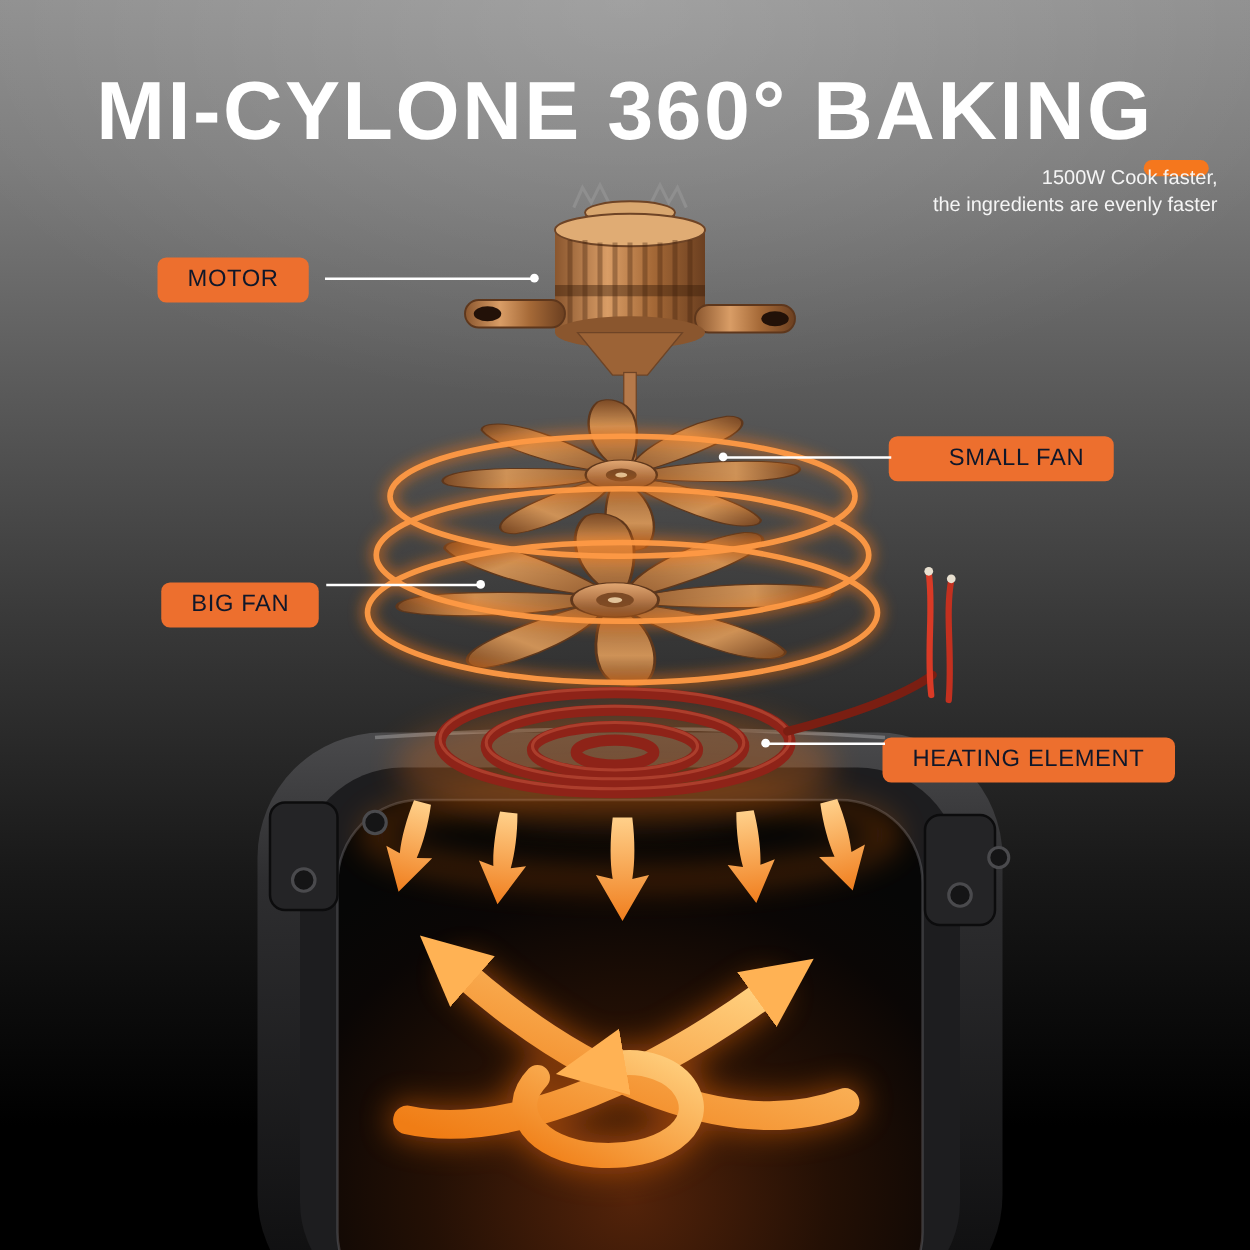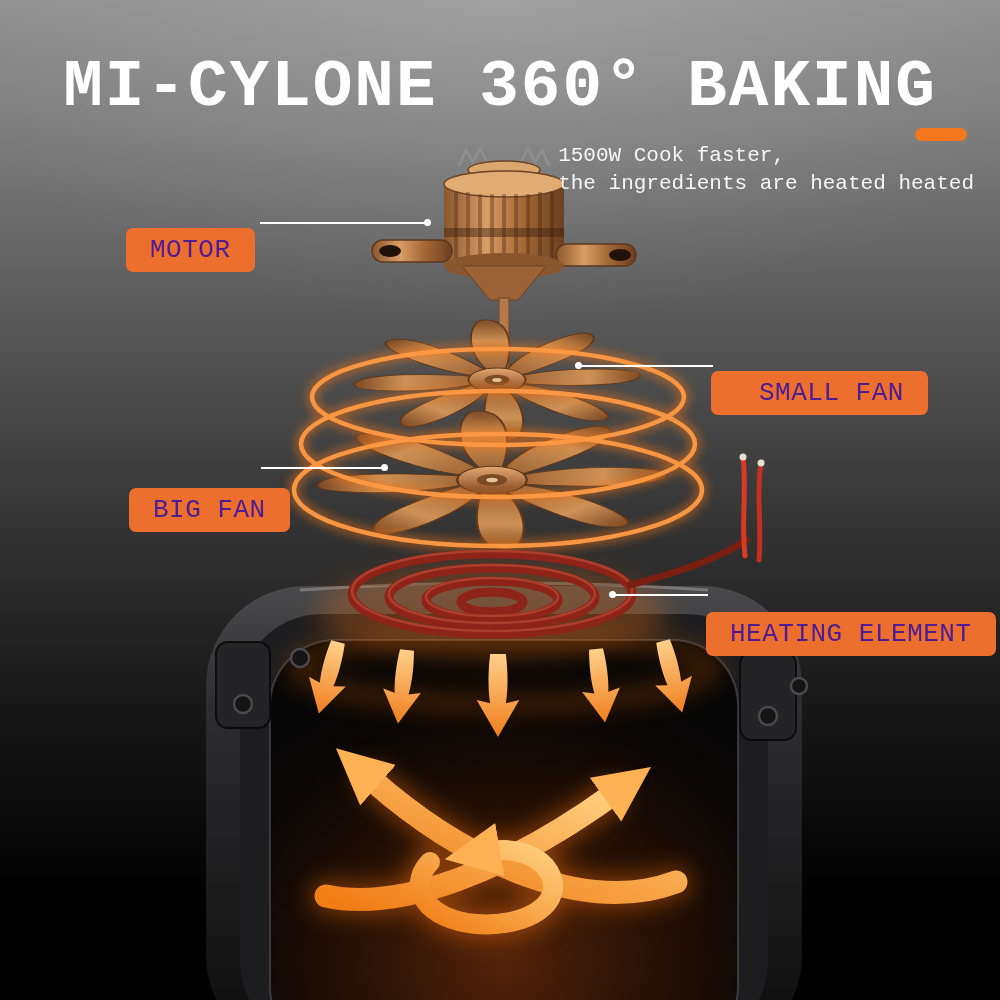--- a/index.html
+++ b/index.html
@@ -8,44 +8,44 @@
 
   .stage {
     position:relative; width:1000px; height:1000px; overflow:hidden;
     background:
       radial-gradient(90% 50% at 50% 0%, rgba(255,255,255,0.16), rgba(255,255,255,0) 65%),
       linear-gradient(180deg,#8F8F8F 0%, #7C7C7C 13%, #5C5C5C 30%, #383838 50%, #181818 70%, #000000 90%);
   }
 
   .illustration { position:absolute; inset:0; z-index:1; }
 
-  .overlay { position:absolute; inset:0; z-index:2; pointer-events:none;font-family:Liberation Mono, monospace; }
+  .overlay { position:absolute; inset:0; z-index:2; pointer-events:none; }
 
   .title {
     position:absolute; top:50px; left:0; width:100%;
     text-align:center; color:#FFFFFF; font-size:66px; font-weight:800;
     letter-spacing:2px; white-space:nowrap;
   }
 
   .accent-dash {
     position:absolute; top:128px; right:33px;
     width:52px; height:13px; border-radius:7px;
     background:var(--accent-orange,#F5771D);
   }
 
   .subtitle {
-    position:absolute; top:142px; right:26px;
-    text-align:left; color:#F5F5F5; font-size:21px; line-height:1.35;
+    position:absolute; top:132px; right:26px;
+    text-align:right; color:#F5F5F5; font-size:16px; line-height:1.35;
   }
 
   .callout {
     position:absolute;
     background:var(--callout-orange,#ED6F2E);
-    color:#4c1d95; font-size:26px; letter-spacing:.5px;
-    padding:7px 24px; border-radius:7px; white-space:nowrap;margin-top:22px;
+    color:#0f172a; font-size:19px; letter-spacing:.5px;
+    padding:7px 24px; border-radius:7px; white-space:nowrap;
   }
   .leader { position:absolute; height:2px; background:#FFFFFF; }
   .leader-dot { position:absolute; width:7px; height:7px; border-radius:50%; background:#FFFFFF; }
 
   #callout-motor   { left:126px; top:206px; }
   #leader-motor    { left:260px; top:222px; width:168px; }
   #dot-motor       { left:424px; top:219px; }
 
   #callout-small-fan { left:711px; top:349px;padding-left:48px; }
   #leader-small-fan  { left:581px; top:365px; width:132px; }
@@ -225,21 +225,21 @@
       <path d="M 430,862 C 405,888 428,920 476,924 C 528,928 566,902 549,872 C 540,856 515,847 492,851" stroke="url(#swirlGrad)" stroke-width="20" fill="none" stroke-linecap="round" marker-end="url(#swirlHead)"></path>
     </g>
   </svg>
 
   <div class="overlay">
     <h1 class="title">MI-CYLONE 360° BAKING</h1>
 
     <div class="accent-dash"></div>
     <div class="subtitle">
       <div>1500W Cook faster,</div>
-      <div>the ingredients are heated heated</div>
+      <div>the ingredients are evenly faster</div>
     </div>
 
     <div class="callout" id="callout-motor">MOTOR</div>
     <div class="leader" id="leader-motor"></div>
     <div class="leader-dot" id="dot-motor"></div>
 
     <div class="callout" id="callout-small-fan">SMALL FAN</div>
     <div class="leader" id="leader-small-fan"></div>
     <div class="leader-dot" id="dot-small-fan"></div>
 

